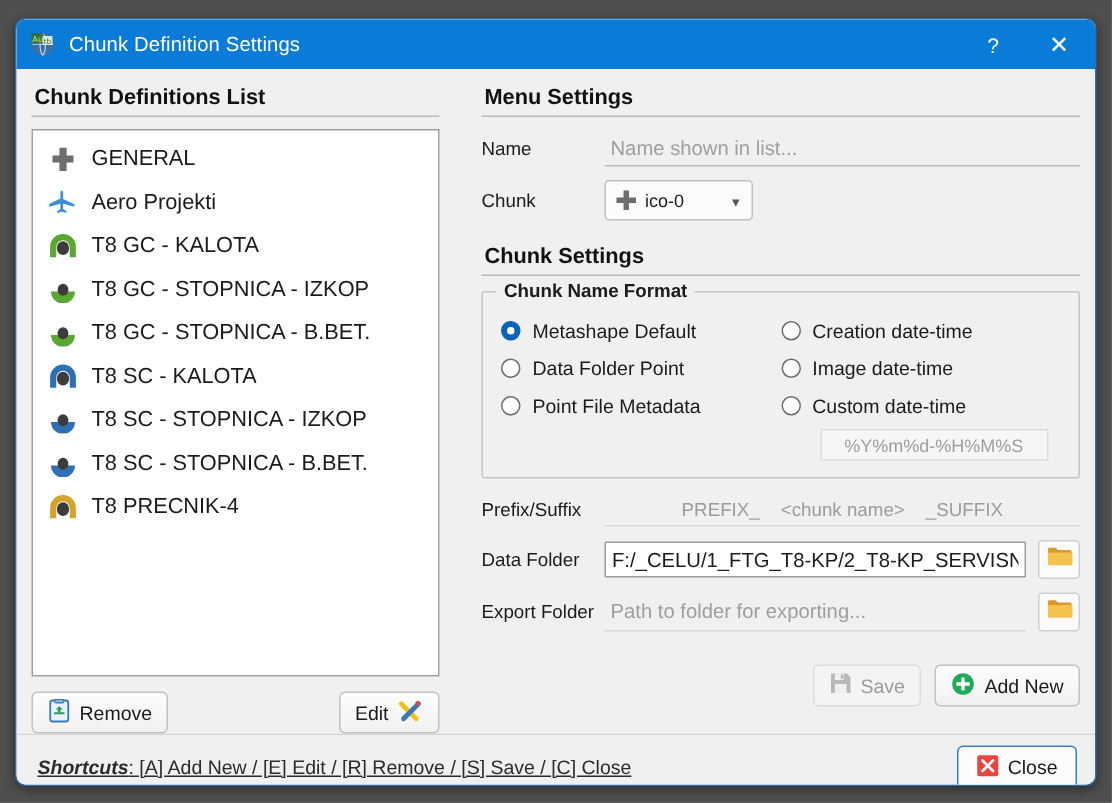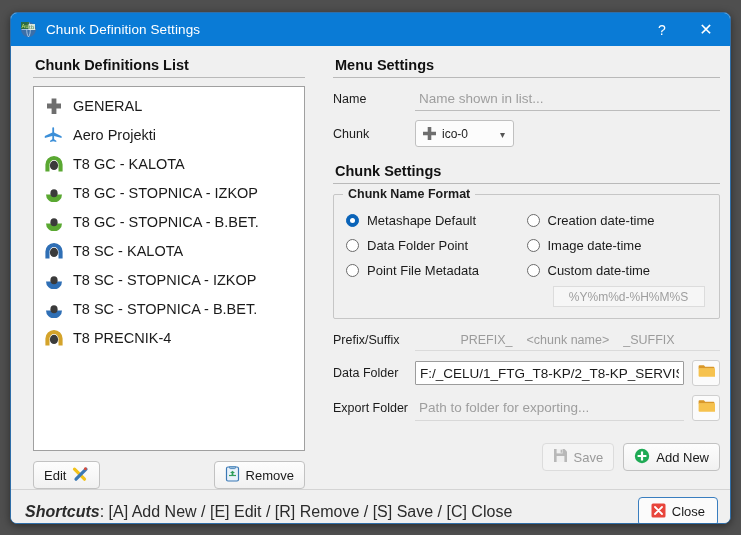--- a/index.html
+++ b/index.html
@@ -52,21 +52,21 @@
     cursor: default;
   }
   .tb-btn.close { font-size: 16px; }
 
   
   #body {
     flex: 1 1 auto;
     position: relative;
     background: #f0f0f0;
     display: flex;
-    padding: 8px 10px 0 22px;
+    padding: 8px 10px 0 10px;
   }
   #left-pane { width: 272px; flex: 0 0 272px; display: flex; flex-direction: column; }
   #right-pane { flex: 1 1 auto; margin-left: 28px; display: flex; flex-direction: column; }
 
   .section-title {
     font-size: 14.5px;
     font-weight: bold;
     color: #111;
     padding: 3px 2px 4px 2px;
     border-bottom: 1px solid #b9b9b9;
@@ -208,21 +208,21 @@
 
   
   #statusbar {
     flex: 0 0 44px; height: 44px;
     border-top: 1px solid #d4d4d4;
     background: #f0f0f0;
     display: flex; align-items: center;
     padding: 0 12px 0 14px;
     justify-content: space-between;
   }
-  #shortcuts { font-size: 16px; color: #2b2b2b; }
+  #shortcuts { font-size: 13px; color: #2b2b2b; text-decoration: underline; }
   #shortcuts b { font-style: italic; }
 
   .ico-sq { display:inline-block; }
 </style>
 </head>
 <body>
 
 <div id="desktop">
 
   <div id="window">
@@ -329,39 +329,39 @@
                   <path d="M1.4 16.5V9.6a8.6 8.6 0 0 1 17.2 0v6.9h-4.1V9.6a4.5 4.5 0 0 0-9 0v6.9z" fill="#d4a32a"></path>
                   <ellipse cx="10" cy="10.4" rx="4.1" ry="4.6" fill="#3b3b3b"></ellipse>
                 </svg>
               </span>
               <span class="li-label">T8 PRECNIK-4</span>
             </div>
           </div>
 
         <div id="left-buttons">
           <div class="btn">
+            <span class="ico-sq">
+              <svg width="15" height="16" viewBox="0 0 15 16">
+                <rect x="1.5" y="1" width="12" height="14" rx="1.5" fill="#e9f2fa" stroke="#3a78b5" stroke-width="1.2"></rect>
+                <rect x="4.5" y="0.2" width="6" height="2.4" rx="1" fill="#8fb8d8" stroke="#3a78b5" stroke-width="0.8"></rect>
+                <path d="M5 7l2.5-2.2L10 7H8.4v2.2H6.6V7z" fill="#2f9e5a"></path>
+                <path d="M4 9.5h7" stroke="#2f9e5a" stroke-width="1.2"></path>
+              </svg>
+            </span>
+            <span>Remove</span>
+          </div>
+          <div class="btn">
             <span>Edit</span>
             <span class="ico-sq">
               <svg width="17" height="16" viewBox="0 0 17 16">
                 <path d="M2.5 3.2L12.5 13.2" stroke="#f2c21a" stroke-width="3.2" stroke-linecap="round"></path>
                 <path d="M14 3.2L4 13.2" stroke="#3a78b5" stroke-width="3.2" stroke-linecap="round"></path>
                 <circle cx="13.4" cy="2.8" r="1.5" fill="#d94b3a"></circle>
               </svg>
             </span>
-          </div>
-          <div class="btn">
-            <span class="ico-sq">
-              <svg width="15" height="16" viewBox="0 0 15 16">
-                <rect x="1.5" y="1" width="12" height="14" rx="1.5" fill="#e9f2fa" stroke="#3a78b5" stroke-width="1.2"></rect>
-                <rect x="4.5" y="0.2" width="6" height="2.4" rx="1" fill="#8fb8d8" stroke="#3a78b5" stroke-width="0.8"></rect>
-                <path d="M5 7l2.5-2.2L10 7H8.4v2.2H6.6V7z" fill="#2f9e5a"></path>
-                <path d="M4 9.5h7" stroke="#2f9e5a" stroke-width="1.2"></path>
-              </svg>
-            </span>
-            <span>Remove</span>
           </div>
         </div>
       </div>
 
       <div id="right-pane">
 
         <div class="section-title">Menu Settings</div>
 
         <div class="field-row">
           <span class="field-label">Name</span>

